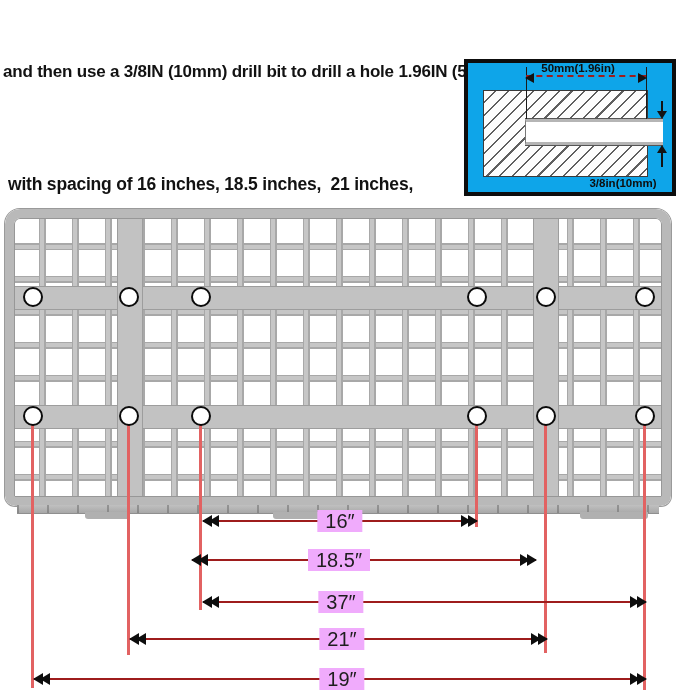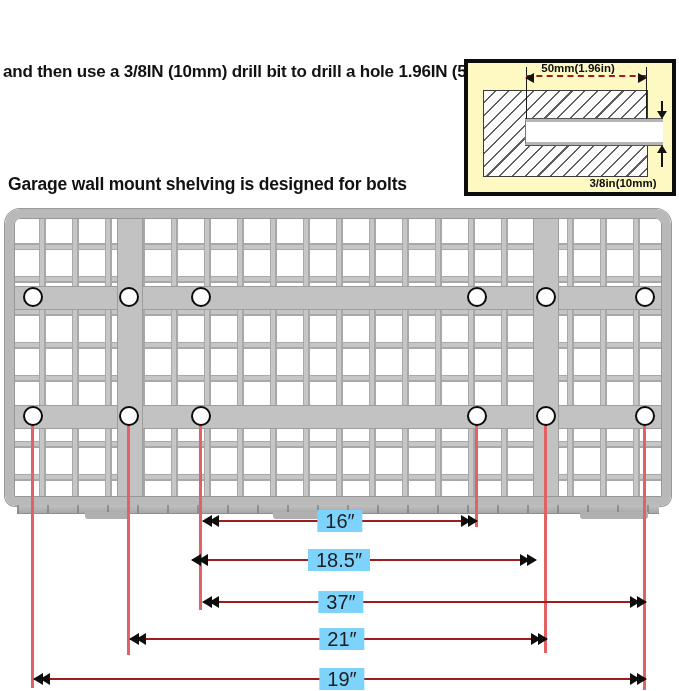--- a/index.html
+++ b/index.html
@@ -7,21 +7,21 @@
           font-family:"Liberation Sans",sans-serif;color:#141414;}
 
   
   .heading{position:absolute;left:3px;top:1px;font-weight:700;font-size:17px;
            letter-spacing:-0.2px;line-height:28.5px;white-space:pre;color:#121212;}
   .note{position:absolute;left:8px;top:114px;font-weight:700;font-size:17.5px;
         letter-spacing:-0.2px;line-height:28px;white-space:pre;color:#121212;}
 
   
   .inset{position:absolute;left:464px;top:59px;width:212px;height:137px;
-         border:4px solid #0d0d0d;background:#fef9c3;box-sizing:border-box;}
+         border:4px solid #0d0d0d;background:#0ea5e9;box-sizing:border-box;}
   .hatch{position:absolute;left:15px;top:27px;width:165px;height:87px;box-sizing:border-box;
          border:1.5px solid #3a3a3a;background-color:#fdfdfd;
          background-image:repeating-linear-gradient(135deg,rgba(0,0,0,0) 0 7.5px,#5f5f5f 7.5px 9px);}
   .hole{position:absolute;left:57px;top:56px;width:138px;height:26px;box-sizing:border-box;
         background:#fff;border-top:3px solid #b5b5b5;border-bottom:3px solid #b5b5b5;
         border-left:1px solid #777;box-shadow:0 -1px 0 #555,0 1px 0 #555;}
   .ext{position:absolute;width:1.5px;background:#1b1b1b;}
   .inset-dim{position:absolute;left:58px;top:12px;width:120px;height:0;
              border-top:2px dashed var(--dim,#b02525);}
   .iarr{position:absolute;width:0;height:0;top:-4px;
@@ -61,21 +61,21 @@
   .vline{position:absolute;width:3px;background:var(--marker,#e26262);z-index:5;}
 
   
   .dim{position:absolute;height:2px;background:var(--dim,#9e1c1c);z-index:7;}
   .arr{position:absolute;width:0;height:0;top:-5px;
        border-top:6px solid transparent;border-bottom:6px solid transparent;}
   .arr.l{border-right:10px solid #0d0d0d;}
   .arr.r{border-left:10px solid #0d0d0d;}
   .arr.l.a1{left:-1px;} .arr.l.a2{left:6px;}
   .arr.r.b1{right:-1px;} .arr.r.b2{right:6px;}
-  .dim-label{position:absolute;top:-10px;transform:translateX(-50%);background:#7dd3fc;
+  .dim-label{position:absolute;top:-10px;transform:translateX(-50%);background:#f0abfc;
              padding:0 8px;font-size:20px;line-height:22px;color:#1e1e1e;white-space:nowrap;}
 </style>
 </head>
 <body>
 
 <div class="canvas">
 
   <div class="heading">
     <div>and then use a 3/8IN (10mm) drill bit to drill a hole 1.96IN (50mm) deep.</div>
   </div>
@@ -91,21 +91,20 @@
     </div>
     <div class="inset-label" style="left:30px;top:-1px;width:160px">50mm(1.96in)</div>
     <div class="vstem" style="left:193px;top:38px;height:12px"></div>
     <div class="tri down" style="left:189px;top:48px"></div>
     <div class="tri up" style="left:189px;top:82px"></div>
     <div class="vstem" style="left:193px;top:90px;height:14px"></div>
     <div class="inset-label" style="left:95px;top:114px;width:120px">3/8in(10mm)</div>
   </div>
 
   <div class="note">
-    <div>Garage wall mount shelving is designed for bolts</div>
     <div>with spacing of 16 inches, 18.5 inches,  21 inches,</div>
     <div>24 inches  and 32 inches.</div>
   </div>
 
   <div class="shelf-wrap">
     <div class="shelf-body">
       <div class="grid"></div>
       <div class="band h" style="top:77px"></div>
       <div class="band h" style="top:196px"></div>
       <div class="band v" style="left:112px"></div>

